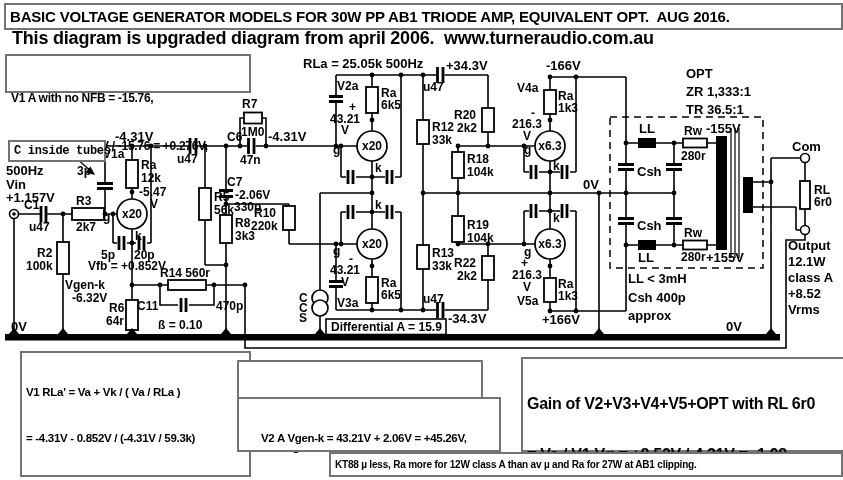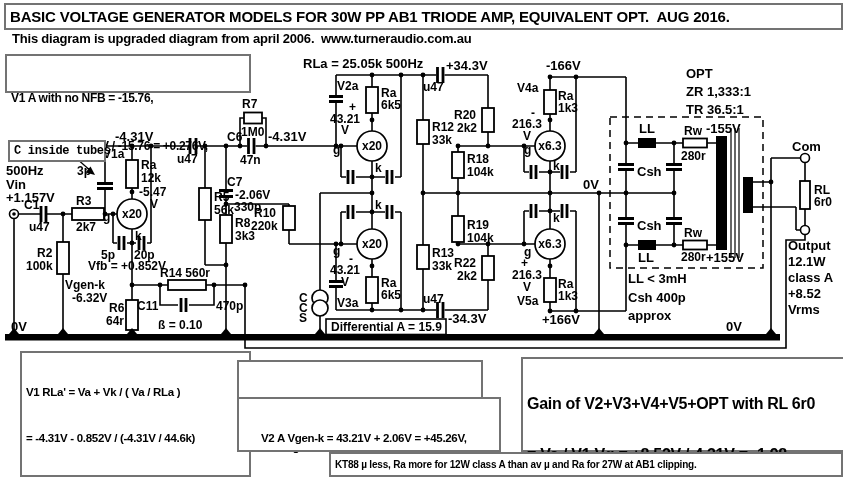--- a/index.html
+++ b/index.html
@@ -14,21 +14,21 @@
   .tube{stroke:#000;stroke-width:1.7;fill:#fff;}
   .dash{stroke:#000;stroke-width:1.5;fill:none;stroke-dasharray:7 5;}
   text{font-family:"Liberation Sans",sans-serif;font-weight:bold;font-size:12px;fill:#000;}
   .t13{font-size:13px;}
   .tc{text-anchor:middle;}
   .box{position:absolute;z-index:2;border:2px solid #737373;background:#fff;
        font-weight:bold;font-size:11.5px;letter-spacing:-0.3px;line-height:15px;
        padding:2px 4px;white-space:pre;}
   .nb{border:none;background:transparent;}
   #title-box{left:4px;top:3px;width:827px;height:19px;font-size:15px;letter-spacing:-0.2px;line-height:19px;}
-  #subtitle{left:8px;top:29px;border:none;background:transparent;font-size:13px;letter-spacing:-0.2px;}
+  #subtitle{left:8px;top:29px;border:none;background:transparent;font-size:18px;letter-spacing:-0.2px;}
   #box-v1nfb{left:5px;top:54px;width:234px;height:31px;font-size:12px;line-height:16px;}
   #box-olg{left:8px;top:93px;width:198px;height:31px;font-size:12px;line-height:16px;}
   #box-ctubes{left:8px;top:140px;width:86px;height:14px;font-size:12px;line-height:14px;font-family:Liberation Mono, monospace;}
   #box-v1rla{left:20px;top:351px;width:219px;height:118px;line-height:15.2px;}
   #box-v3calc{left:237px;top:360px;width:234px;height:32px;line-height:15.2px;}
   #box-v2calc{left:237px;top:397px;width:234px;height:47px;line-height:15.2px;padding-left:22px;}
   #box-gain{left:521px;top:357px;width:330px;height:87px;font-size:16px;line-height:17px;}
   #box-kt88{left:329px;top:452px;width:502px;height:17px;font-size:10px;line-height:17px;letter-spacing:-0.2px;}
 </style>
 </head>
@@ -375,21 +375,21 @@
 <div class="box" id="box-v1nfb">
   <div>V1 A with no NFB = -15.76,</div>
   <div>Vin = Vgk = -4.31V / -15.76 = +0.276V,</div>
 </div>
 
 
 <div class="box" id="box-ctubes">C inside tubes</div>
 
 <div class="box" id="box-v1rla">
   <div>V1 RLa' = Va + Vk / ( Va / RLa )</div>
-  <div>= -4.31V - 0.852V / (-4.31V / 44.6k)</div>
+  <div>= -4.31V - 0.852V / (-4.31V / 59.3k)</div>
   <div>= 56.6k.    Vgk = Vgen-k / µ</div>
   
   
   
   
   
 </div>
 
 <div class="box" id="box-v3calc">
   <div>V3 A = 21 x 25.05 / 31.55 = 16.67.</div>

